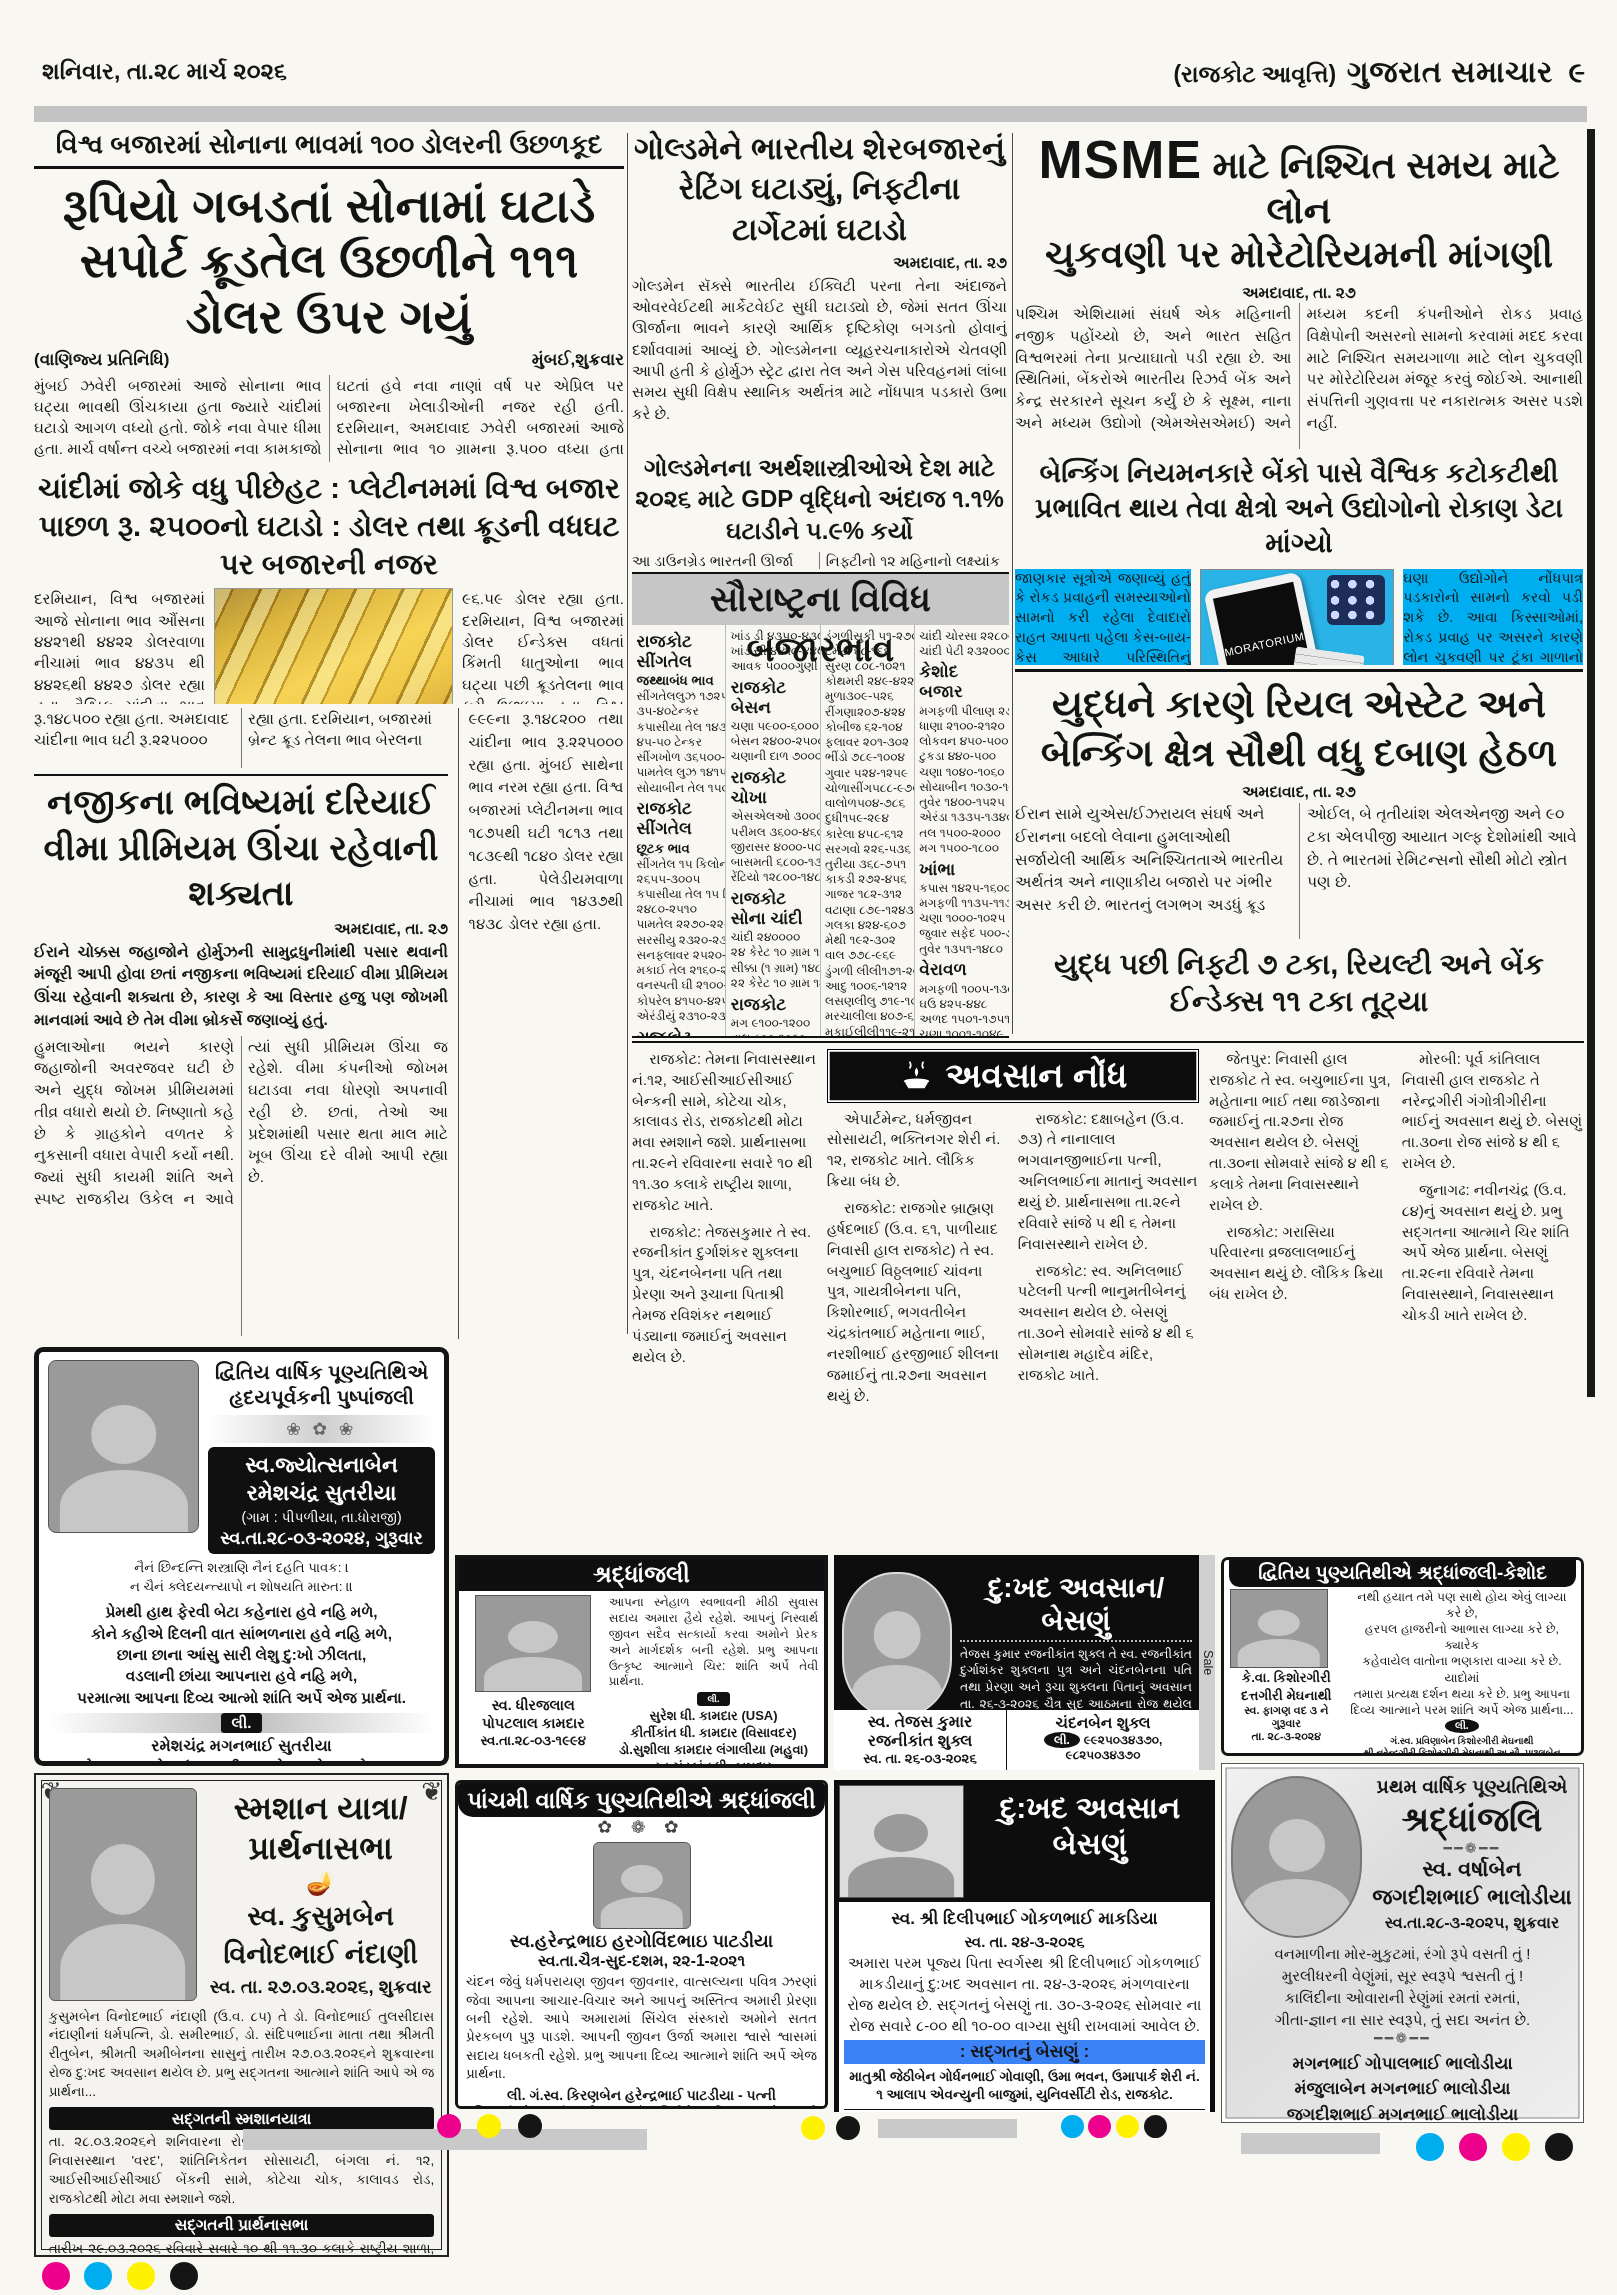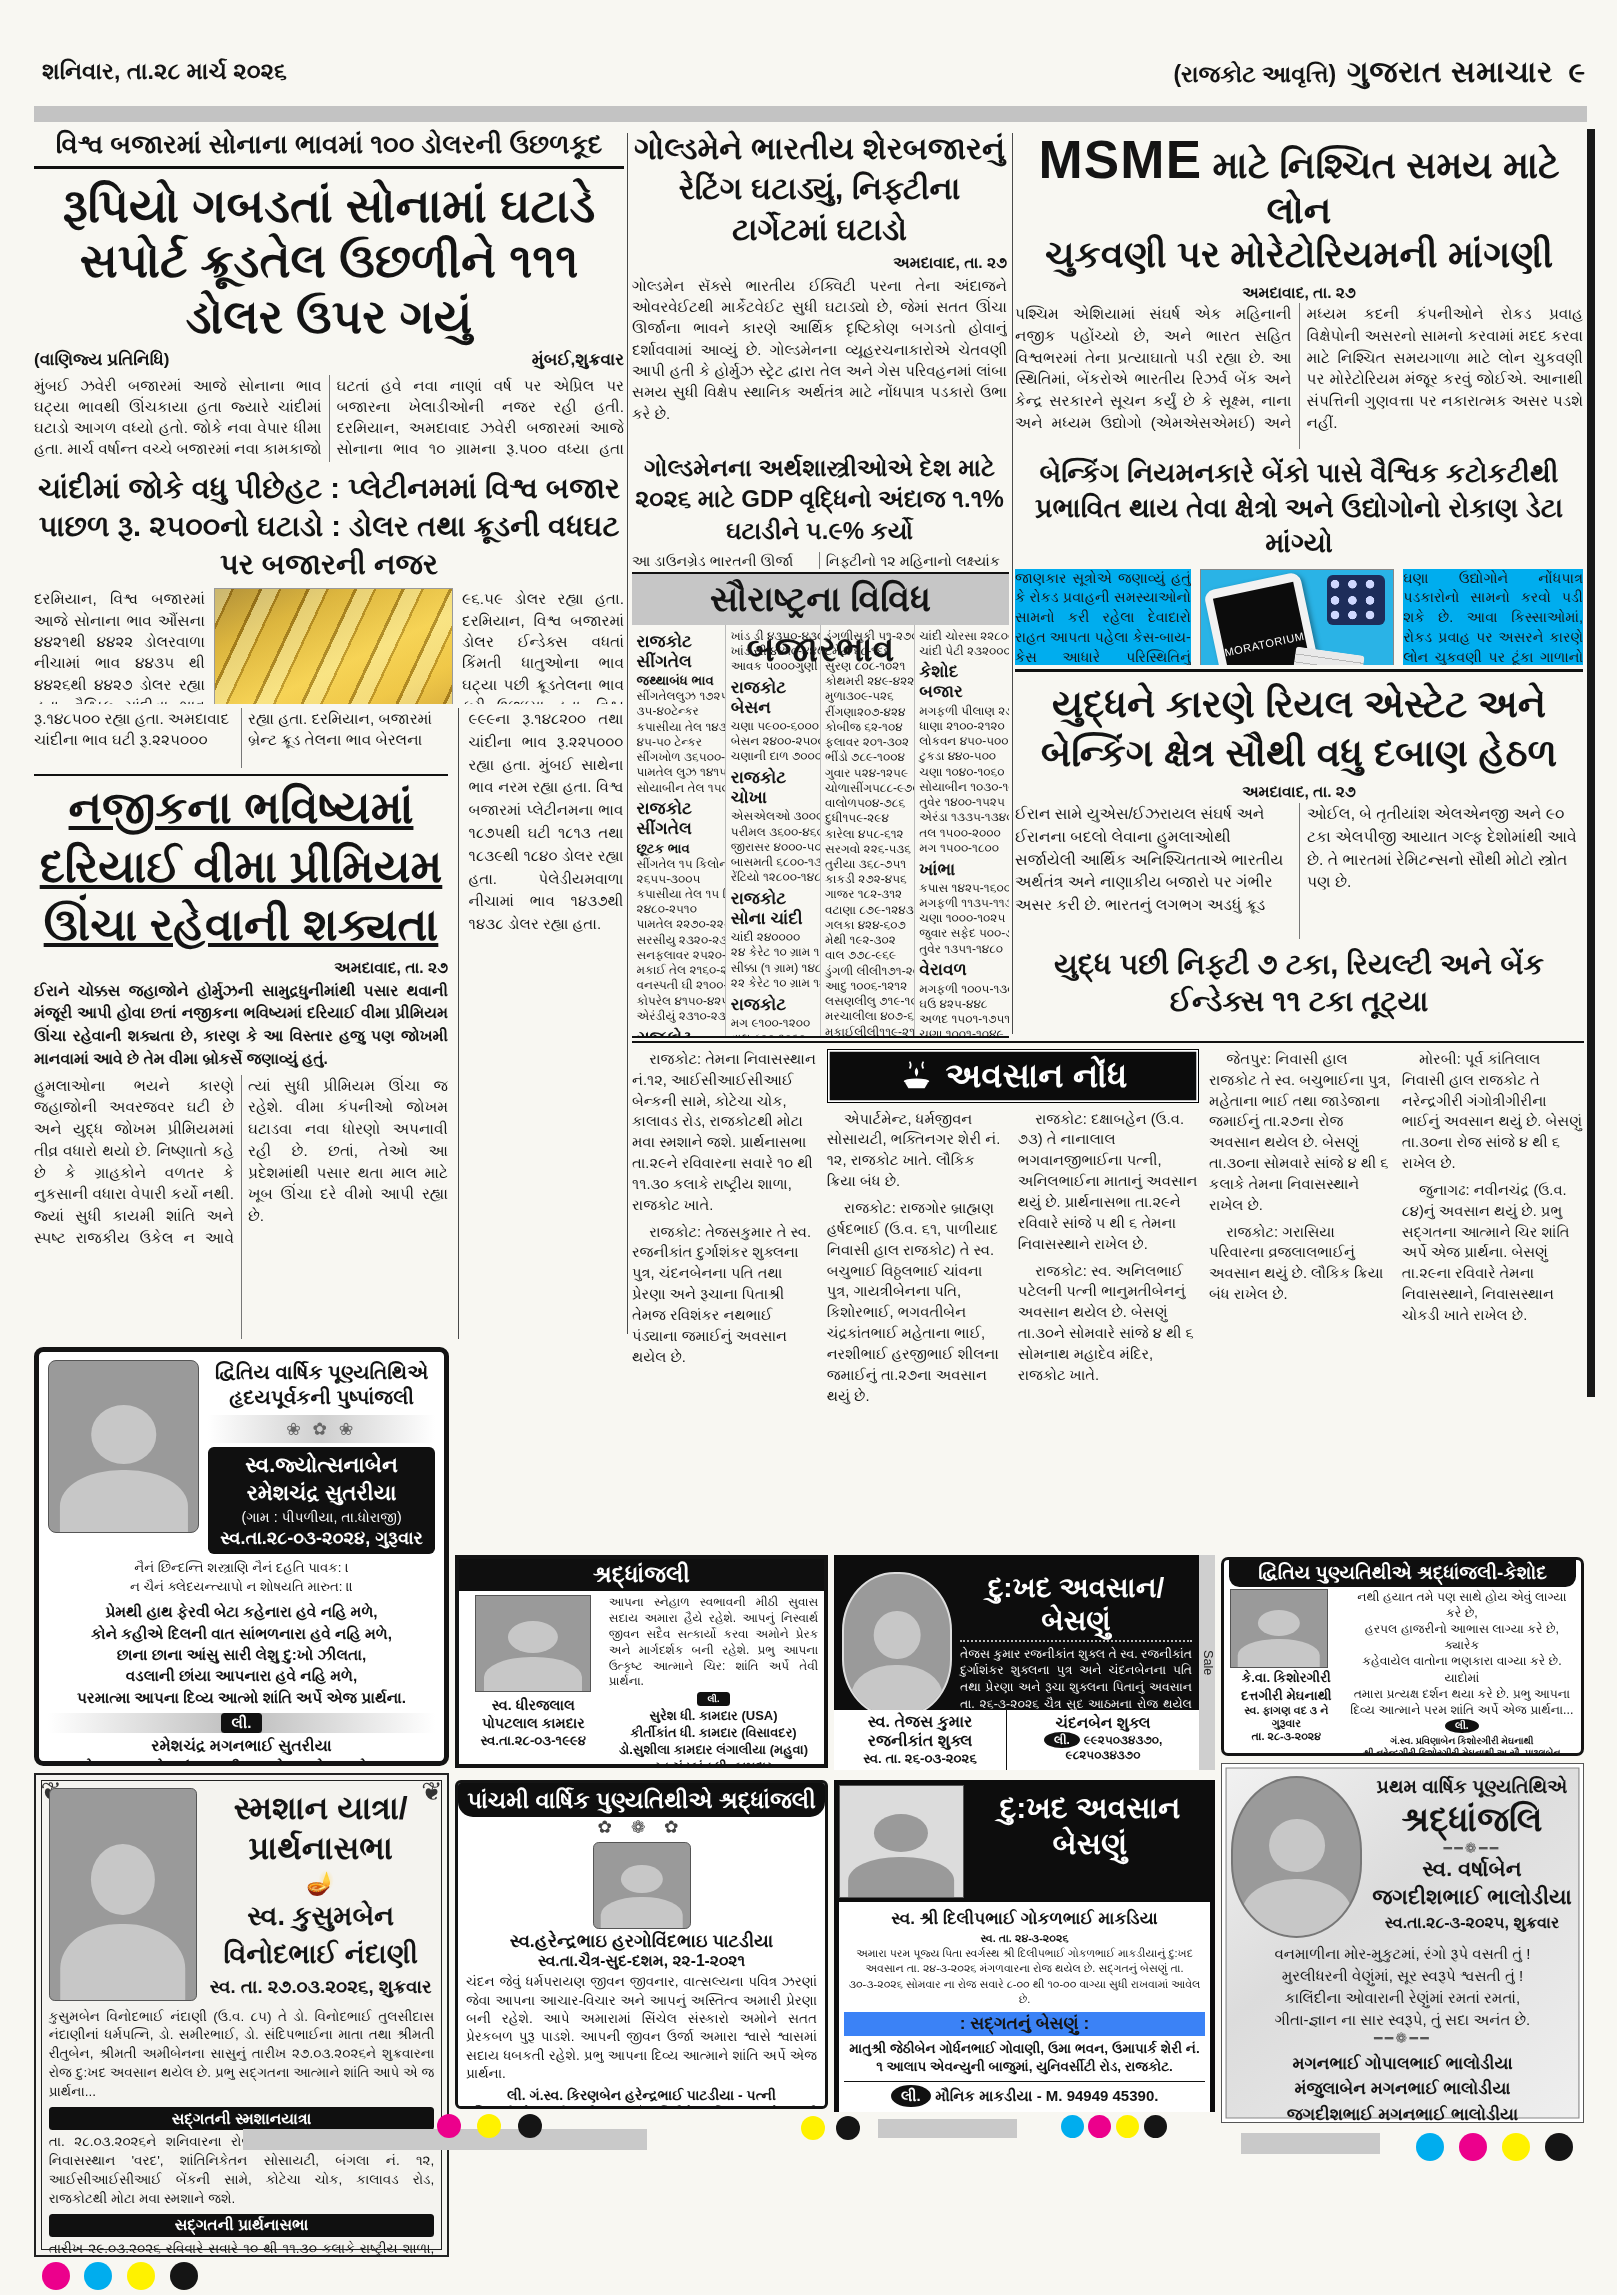--- a/index.html
+++ b/index.html
@@ -97,21 +97,21 @@
   #obit-banner .t { font-size:34px; font-weight:bold; }
   #obit .mid .two { display:flex; gap:10.4px; margin-top:5.8px; height:444px; overflow:hidden; }
   #obit .mid .two .ocol { width:181px; }
   #obit p { text-indent:17.3px; margin-bottom:5.8px; }
 
   
   #ins { left:34px; top:708px; width:590px; height:631px; display:flex; gap:10.4px; }
   #ins .main { width:414px; }
   #ins .pre { column-count:2; column-gap:14px; column-rule:1.2px solid #777; font-size:15.3px; line-height:1.4; height:60px; overflow:hidden; }
   #ins .rule { border-top:2.9px solid #111; margin:5.8px 0 3.5px 0; }
-  #ins .hl { font-size:45px; font-weight:bold; line-height:1.3; text-align:center;text-decoration:underline; }
+  #ins .hl { font-size:35px; font-weight:bold; line-height:1.3; text-align:center; }
   #ins .dl { text-align:right; font-size:15.6px; font-weight:bold; margin:4.6px 0 2.3px 0; }
   #ins .lead { font-size:15.6px; font-weight:600; line-height:1.45; }
   #ins .bd { column-count:2; column-gap:14px; column-rule:1.2px solid #777; font-size:15.3px; line-height:1.42; margin-top:4.6px; height:300px; overflow:hidden; }
   #ins .side { width:165px; border-left:1.2px solid #4a4a4a; padding-left:9.2px; font-size:15px; line-height:1.52; overflow:hidden; }
 
   
   .photo { background:#9a9a9a; position:relative; overflow:hidden; border:1.7px solid #555; }
   .photo:before { content:""; position:absolute; left:50%; top:26%; width:44%; height:34%; transform:translateX(-50%); border-radius:50%; background:#c7c7c7; }
   .photo:after { content:""; position:absolute; left:50%; bottom:-8%; width:86%; height:44%; transform:translateX(-50%); border-radius:48% 48% 0 0; background:#c7c7c7; }
   .lichip { display:inline-block; background:#111; color:#fff; font-weight:bold; padding:1.2px 10.4px; border-radius:3.5px; }
@@ -188,21 +188,21 @@
   #ad-t .strip .b .phn { font-size:12px; font-weight:bold; }
   #ad-t .sale { position:absolute; right:0; top:0; width:16px; height:100%; background:#cfcfcf; color:#222; writing-mode:vertical-rl; text-align:center; font-size:12.7px; }
 
   
   #ad-m { left:834px; top:1780px; width:381px; height:332px; background:#0d0d0d; padding:4.6px; overflow:hidden; }
   #ad-m .hd { display:flex; gap:5.8px; }
   #ad-m .ph { width:125px; height:113px; background:#dcdcdc; }
   #ad-m .ph:before{ background:#9a9a9a; } #ad-m .ph:after{ background:#9a9a9a; }
   #ad-m .t1 { flex:1; color:#fff; font-size:30px; font-weight:900; text-align:center; line-height:1.2; padding-top:5.8px; }
   #ad-m .wh { background:#fff; margin-top:4.6px; padding:4.6px 5.8px; }
-  #ad-m .bd { font-size:11px; line-height:1.4; text-align:center; }
+  #ad-m .bd { font-size:15px; line-height:1.4; text-align:center; }
   #ad-m .band { background:#3b82f6; text-align:center; font-size:17.3px; font-weight:900; margin:4.6px 0; padding:1.2px 0; }
   #ad-m .addr { font-size:13.6px; font-weight:bold; text-align:center; line-height:1.35; }
   #ad-m .cts { border-top:1.7px solid #111; margin-top:4.6px; padding:2.3px 0 0 0; font-size:15px; font-weight:900; text-align:center; line-height:1.35; }
 
   
   #ad-g { left:1221px; top:1557px; width:363px; height:199px; background:#fff; border:3.5px solid #141414; border-radius:7px; overflow:hidden; }
   #ad-g .band { background:#0f0f0f; color:#fff; text-align:center; font-size:19px; font-weight:900; padding:2.3px 0; border-radius:0 0 10.4px 10.4px; margin:0 4.6px; }
   #ad-g .row { display:flex; gap:5.8px; padding:2.3px 5.8px; }
   #ad-g .lt { width:113px; text-align:center; }
   #ad-g .ph { width:98px; height:79px; }

